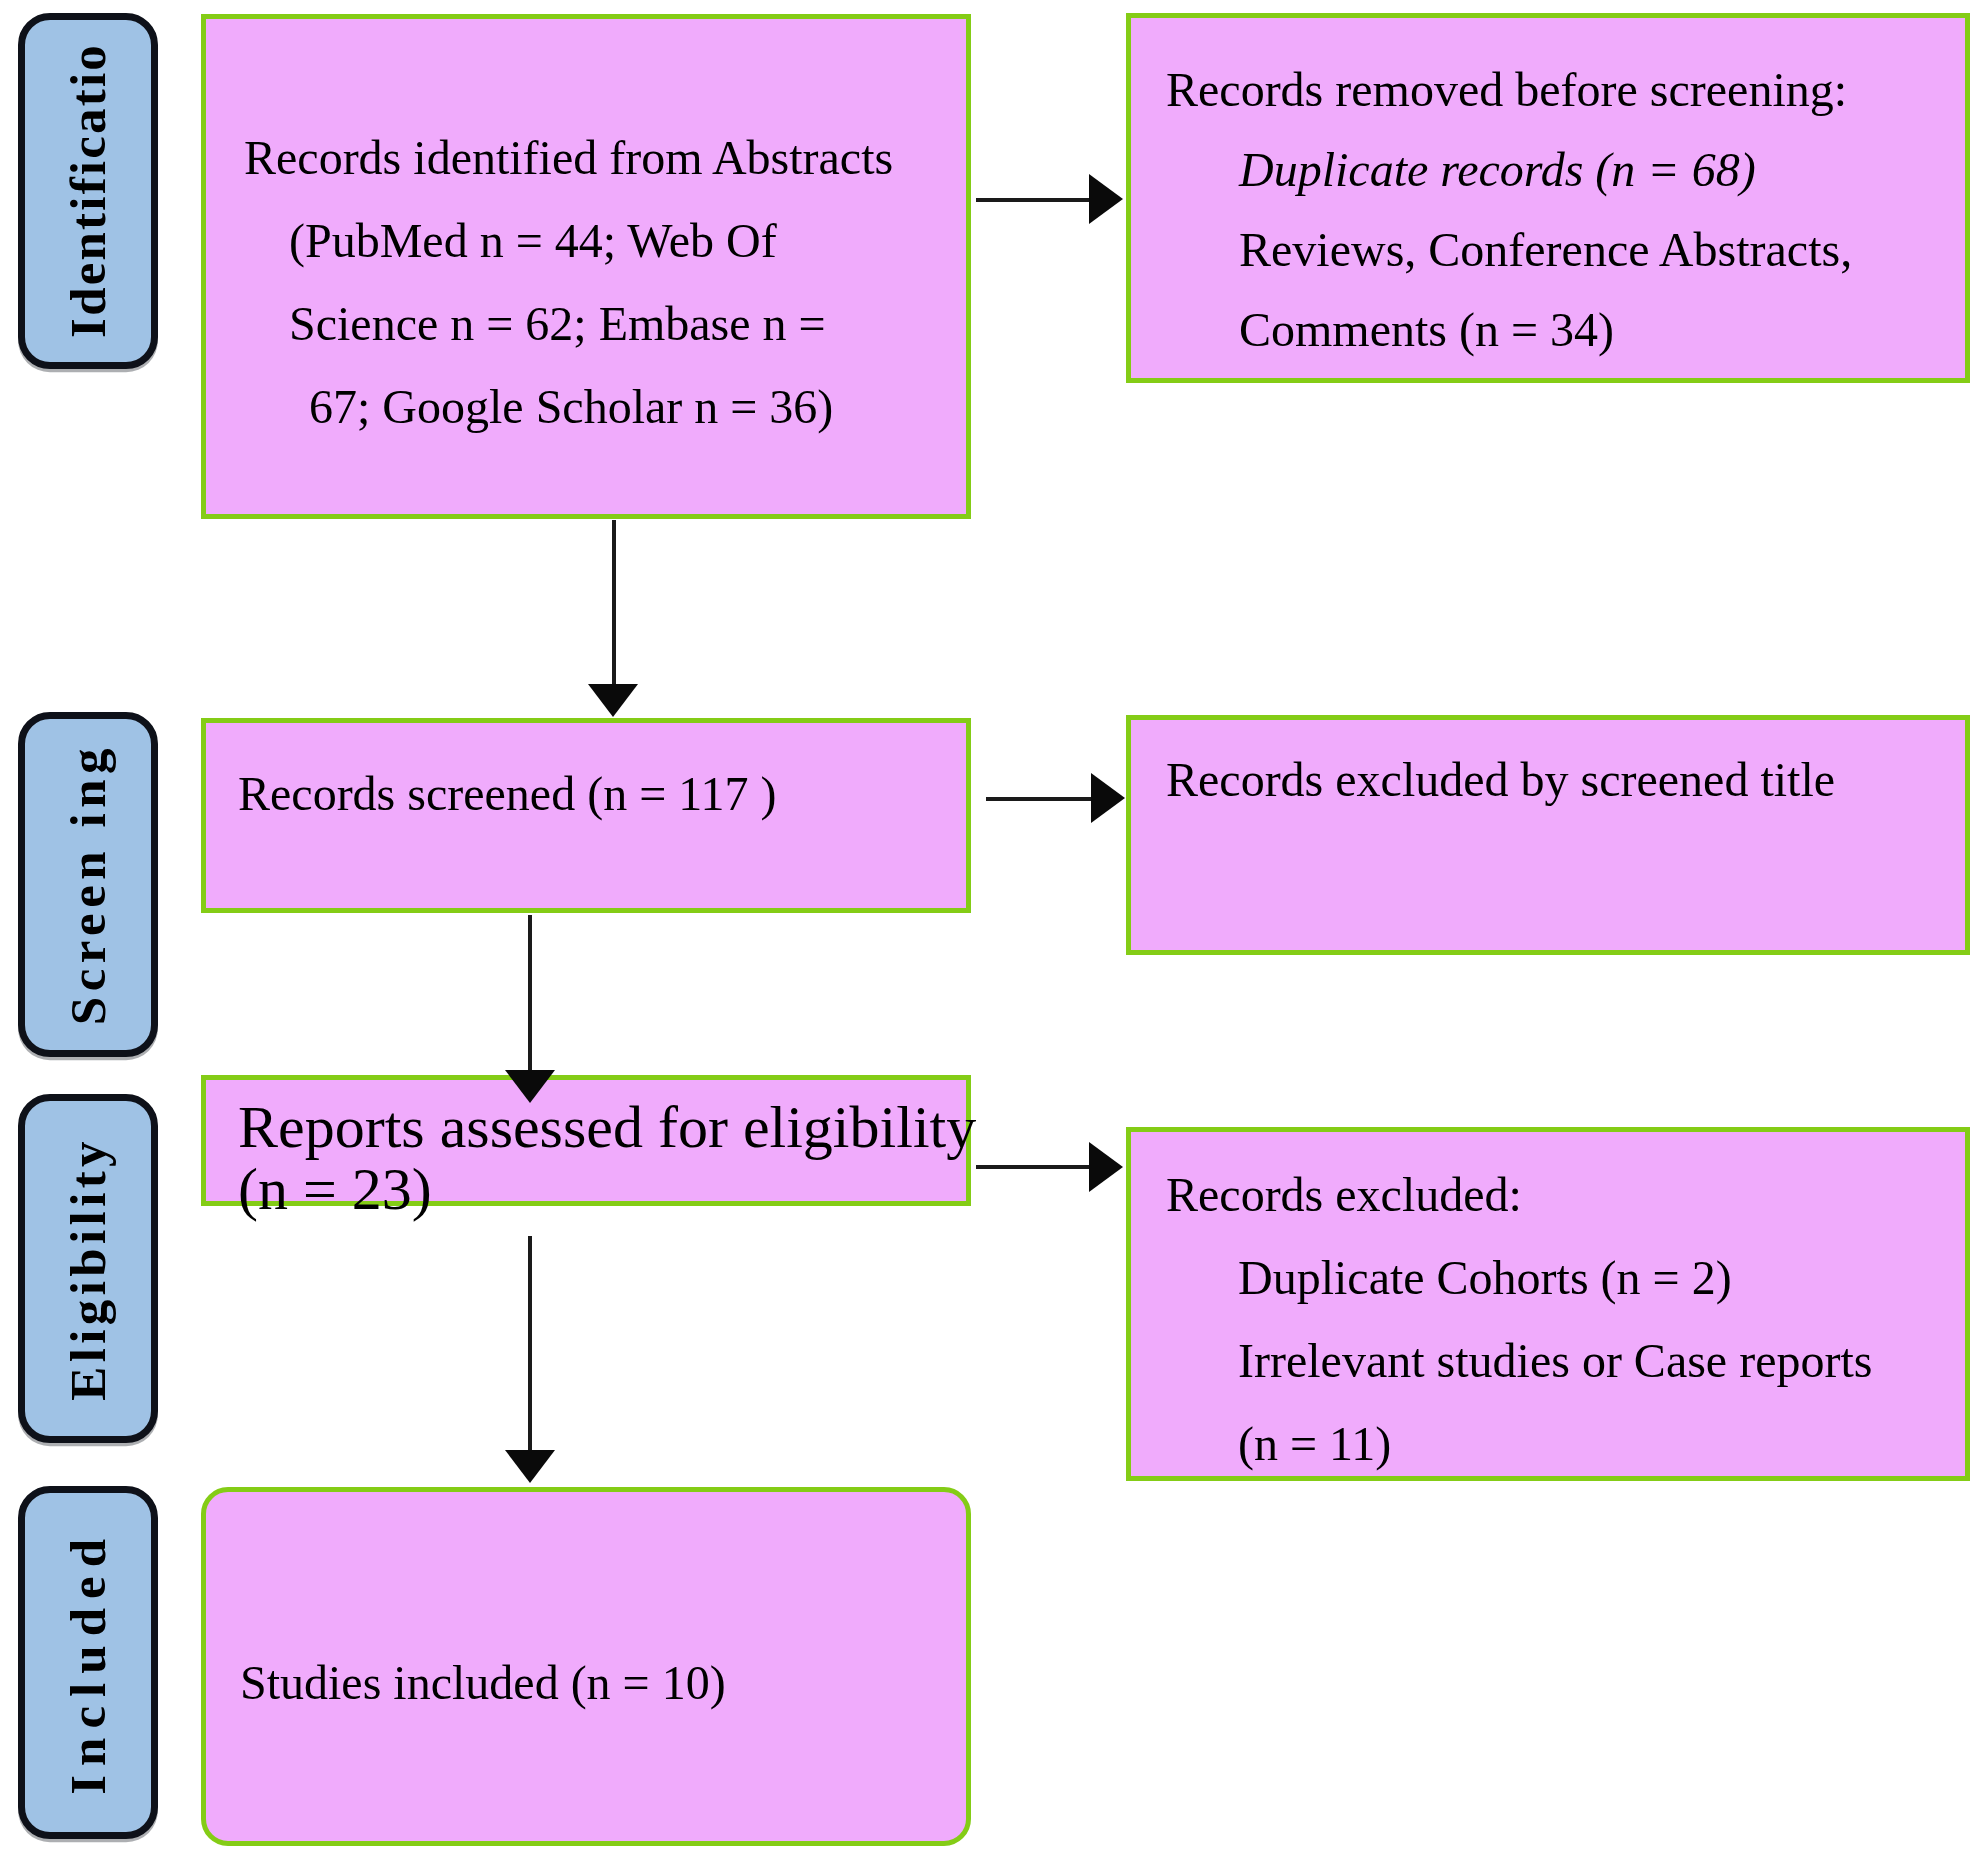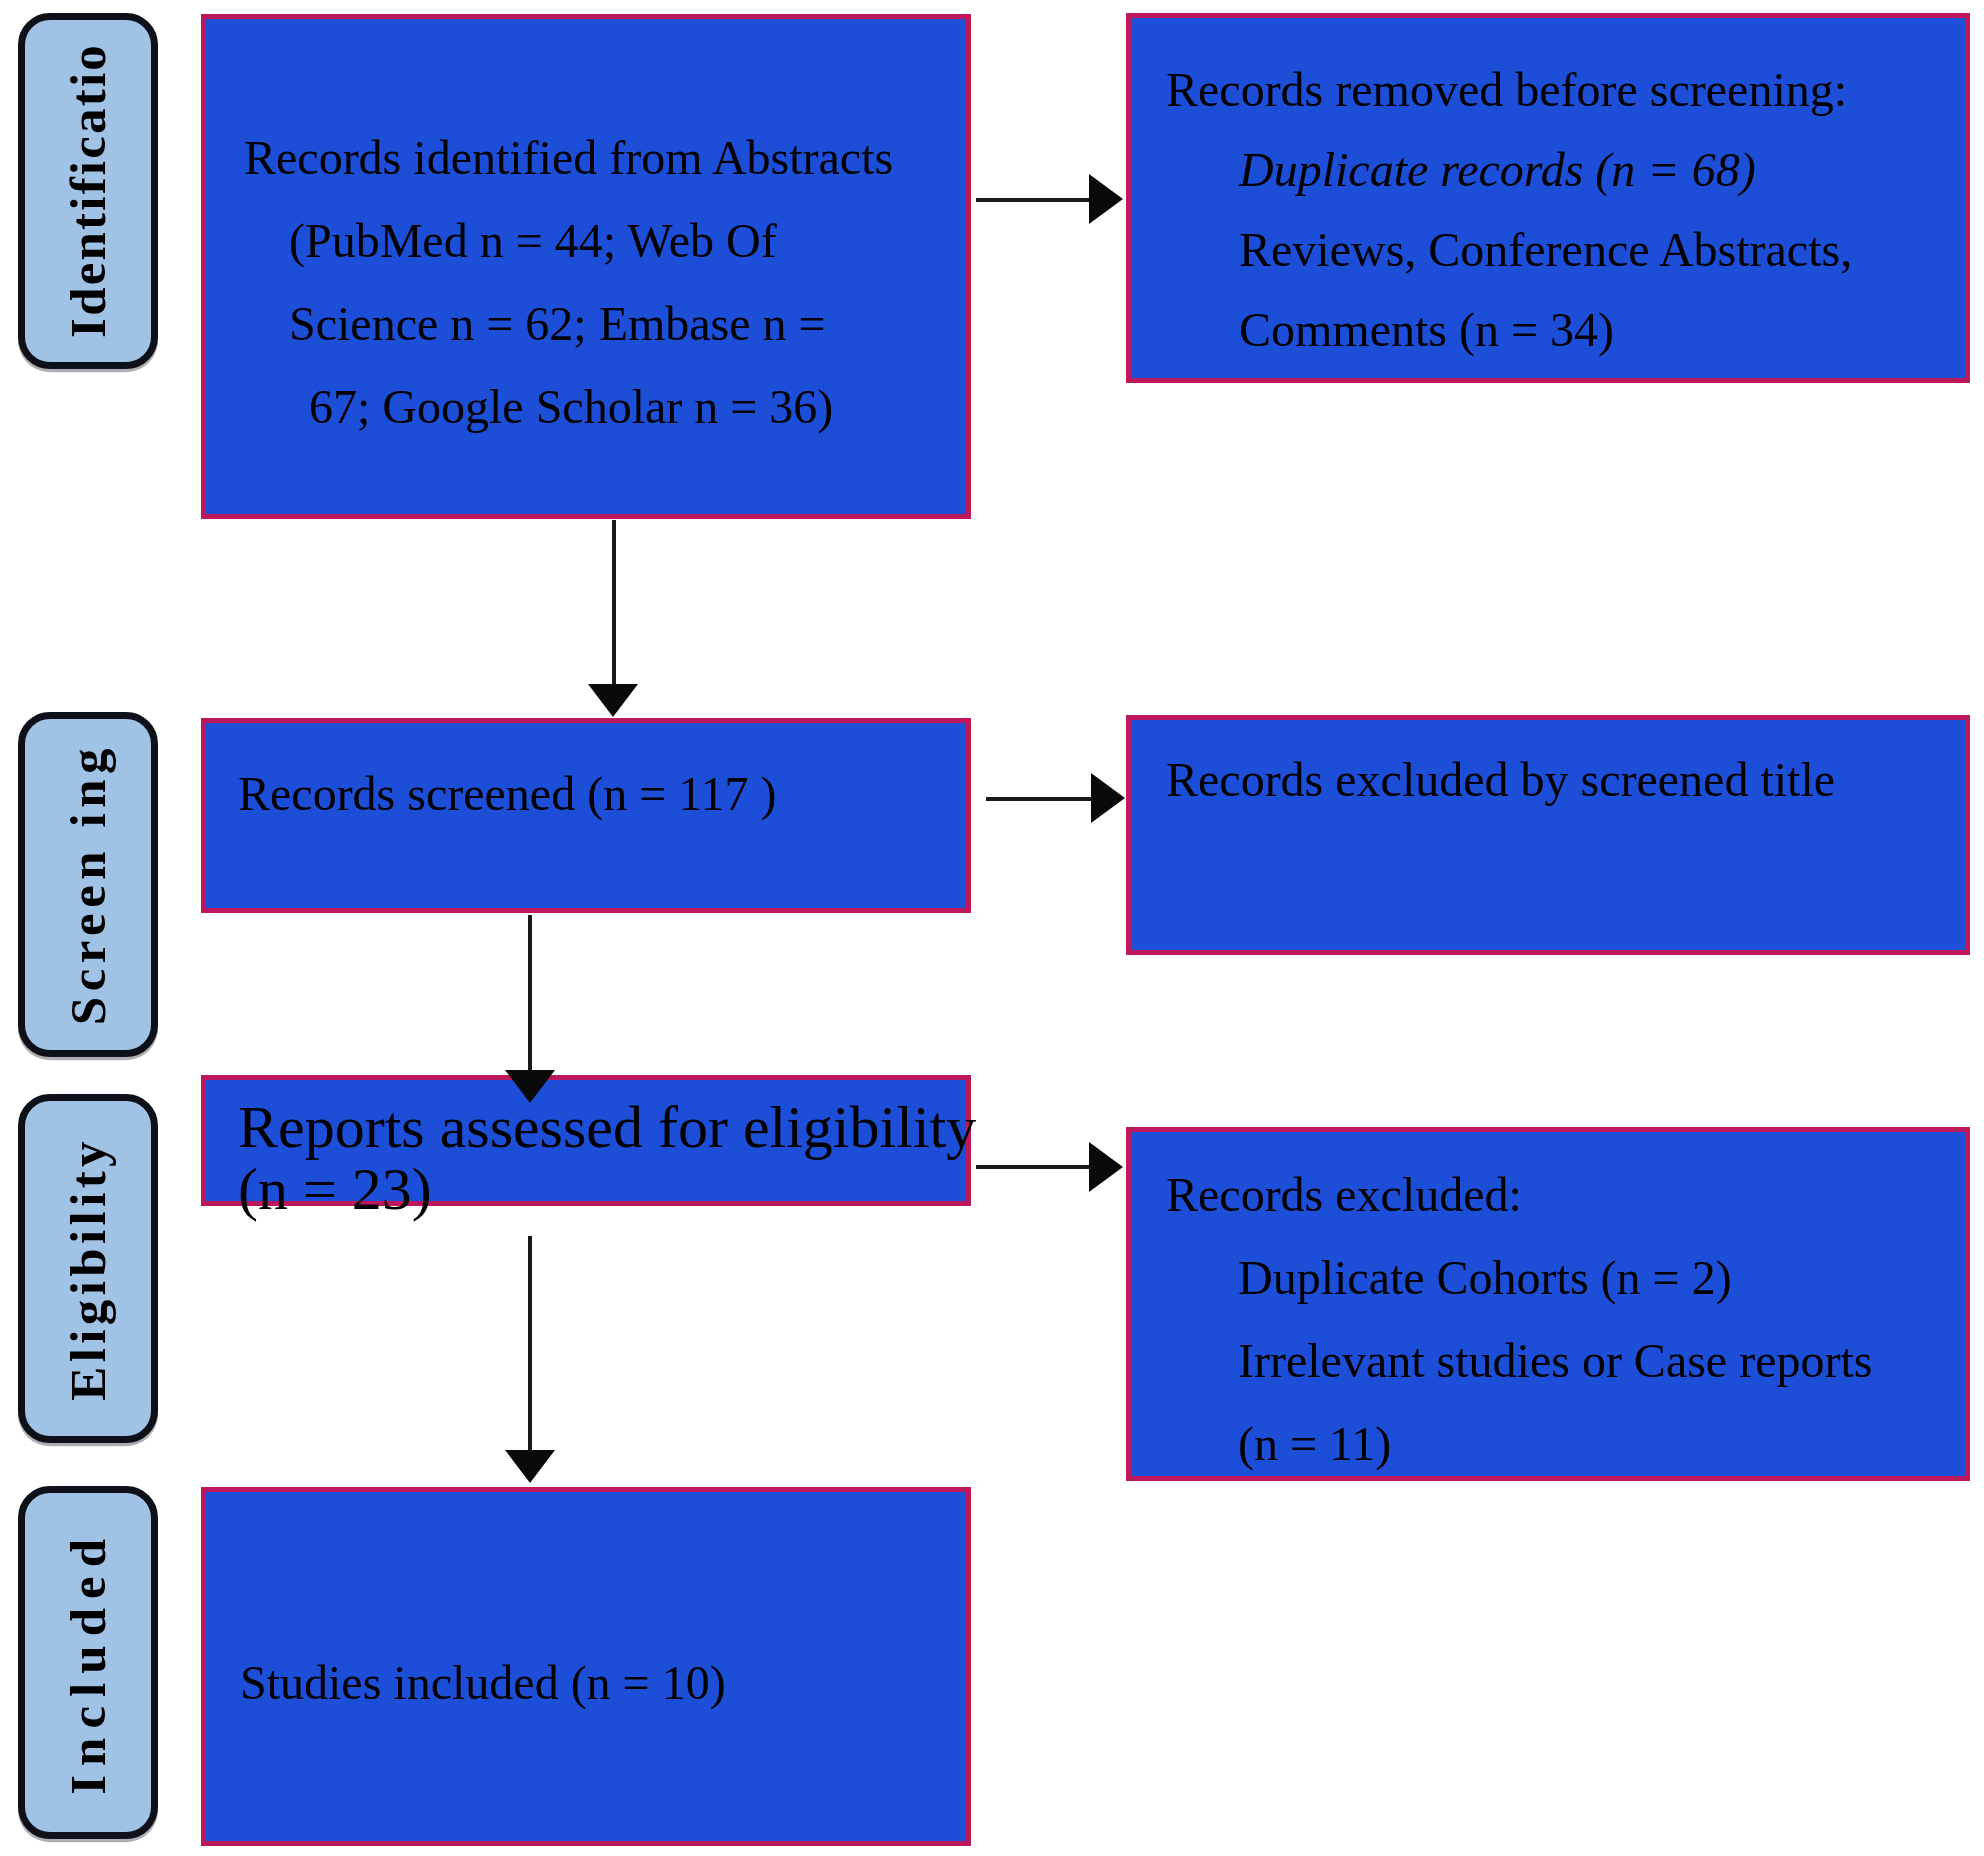--- a/index.html
+++ b/index.html
@@ -18,22 +18,22 @@
   .stage span{
     writing-mode:vertical-rl;transform:rotate(180deg);
     font-weight:bold;font-size:51px;white-space:nowrap;
   }
   .sp4 span{letter-spacing:2.2px;}
   .sp10 span{letter-spacing:5.5px;}
   .sp8 span{letter-spacing:4.4px;}
   .sp16 span{letter-spacing:9px;}
   
   .fbox{
-    position:absolute;box-sizing:border-box;background:#1d4ed8;
-    border:5px solid #be185d;font-size:48px;line-height:83px;
+    position:absolute;box-sizing:border-box;background:#f0abfc;
+    border:5px solid #84cc16;font-size:48px;line-height:83px;
   }
   .fbox .ln{white-space:nowrap;}
   
   .bleft{left:201px;width:770px;}
   
   .bright{left:1126px;width:844px;border-width:5.5px;}
   
   .hline{position:absolute;height:3.9px;background:#1a1a1a;}
   .vline{position:absolute;width:3.9px;background:#1a1a1a;}
   .head-right{
@@ -92,21 +92,21 @@
     <div class="ln">(n = 23)</div>
   </div>
 
   <div class="fbox bright" style="top:1103px;height:354px;padding:21px 16.6px 0 35px;margin-top:24px;">
     <div class="ln">Records excluded:</div>
     <div class="ln" style="margin-left:72px;">Duplicate Cohorts (n = 2)</div>
     <div class="ln" style="margin-left:72px;">Irrelevant studies or Case reports</div>
     <div class="ln" style="margin-left:72px;">(n = 11)</div>
   </div>
 
-  <div class="fbox bleft" style="top:1487px;height:359px;padding:149px 16.6px 0 34px;">
+  <div class="fbox bleft" style="top:1487px;height:359px;padding:149px 16.6px 0 34px;border-radius:27px;">
     <div class="ln">Studies included (n = 10)</div>
   </div>
 
   <div class="hline" style="left:976px;top:198px;width:115px;"></div>
   <div class="head-right" style="left:1089px;top:174px;"></div>
 
   <div class="vline" style="left:612px;top:520px;height:166px;"></div>
   <div class="head-down" style="left:588px;top:684px;"></div>
 
   <div class="hline" style="left:986px;top:797px;width:109px;"></div>

